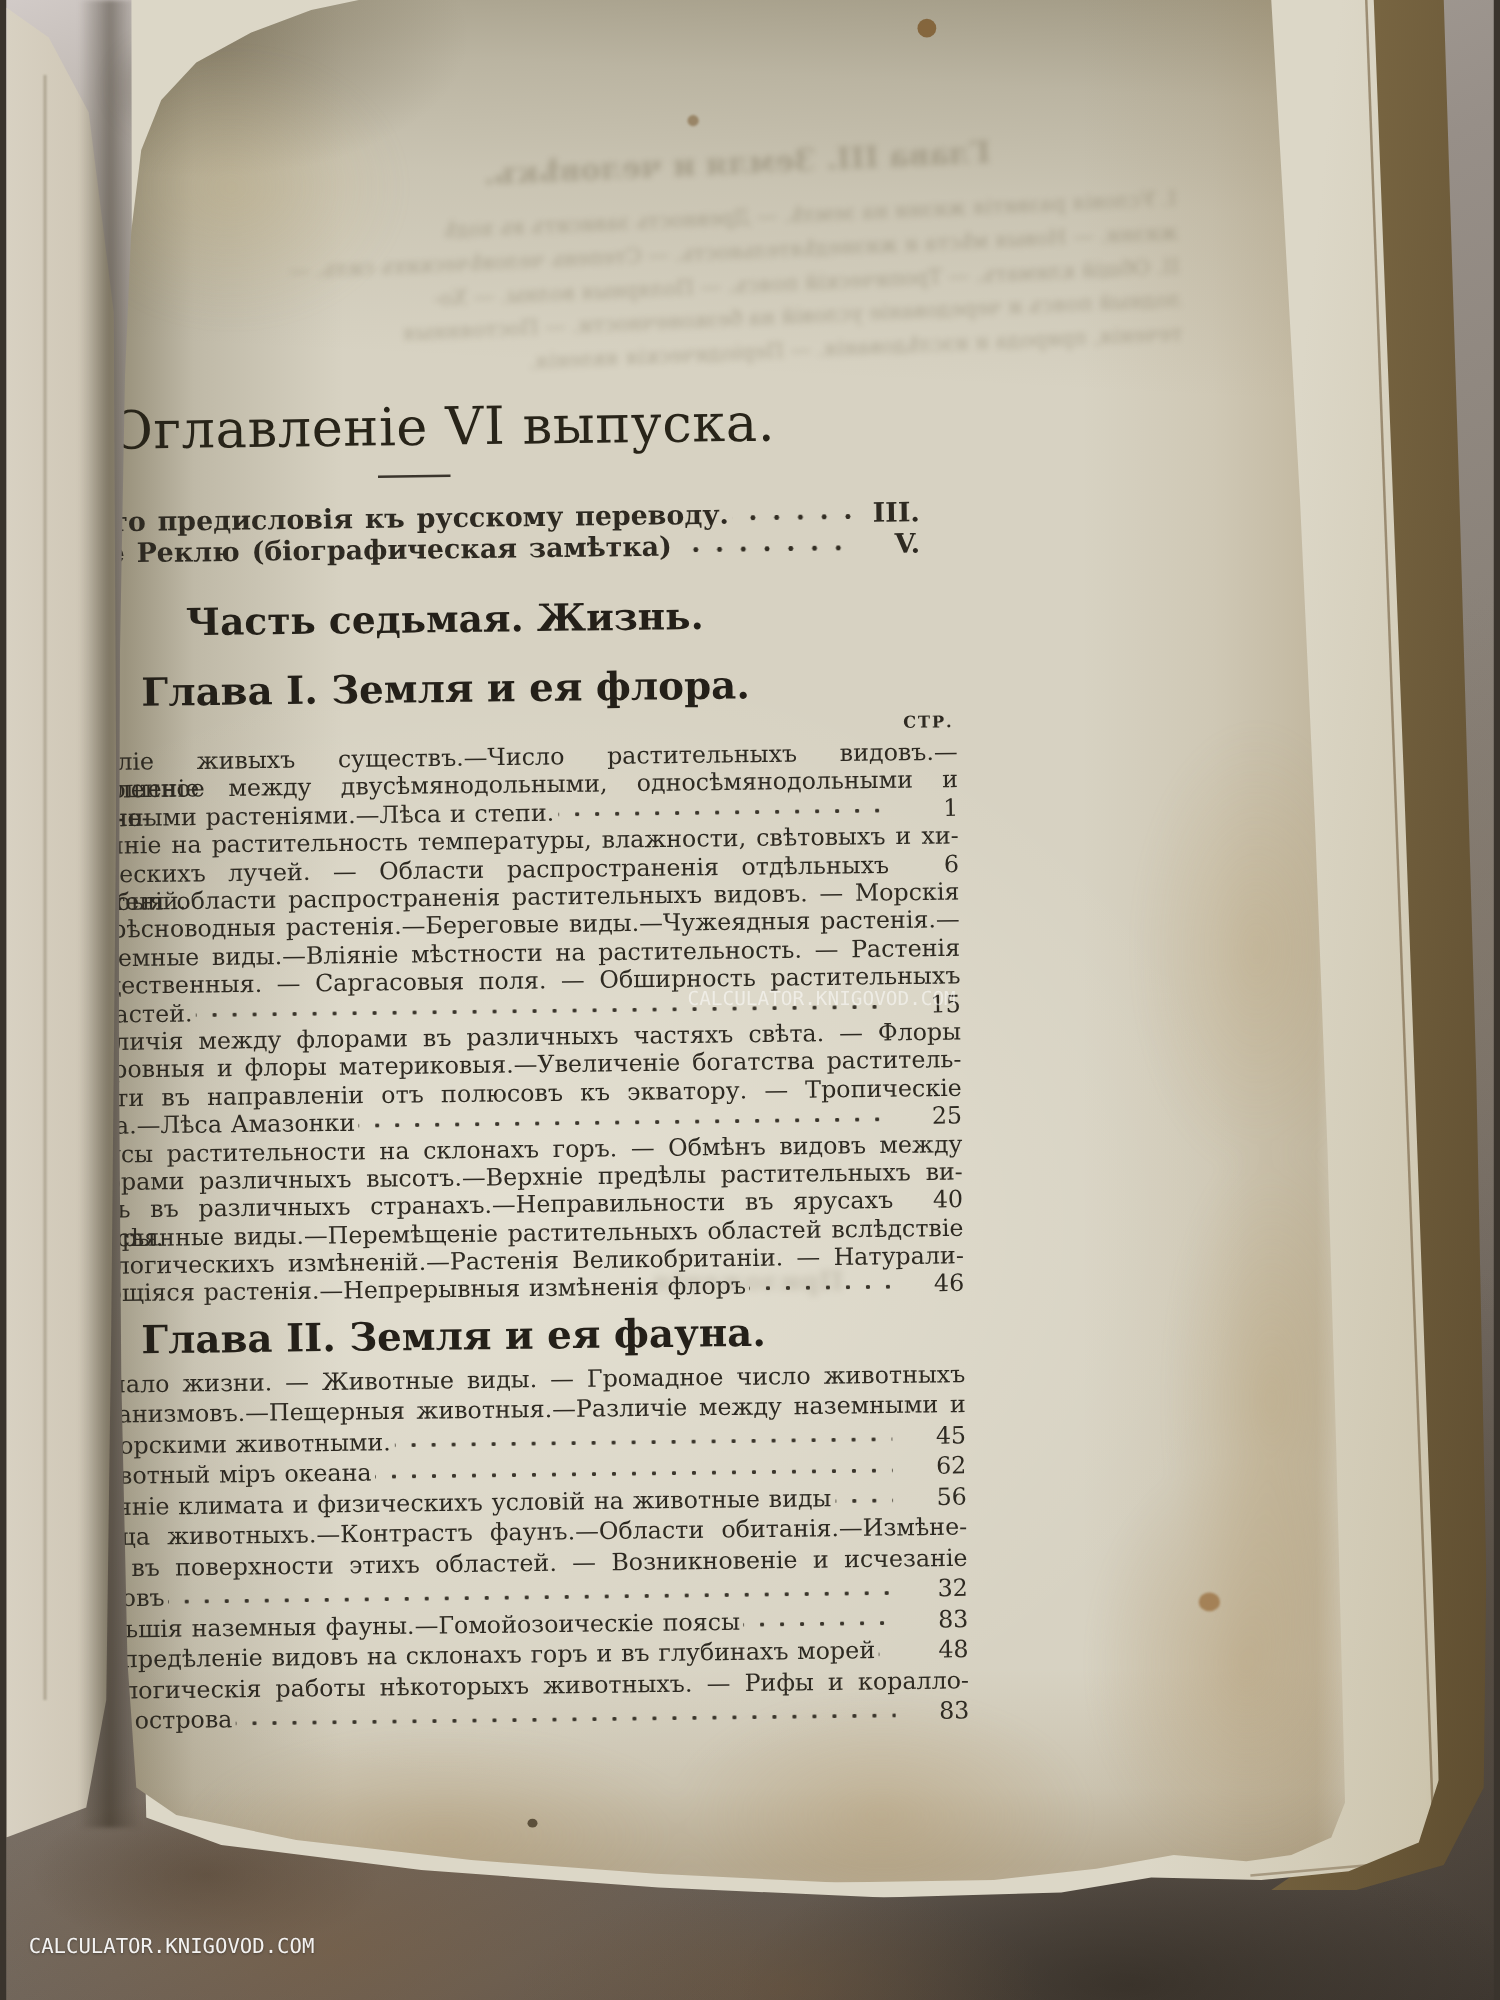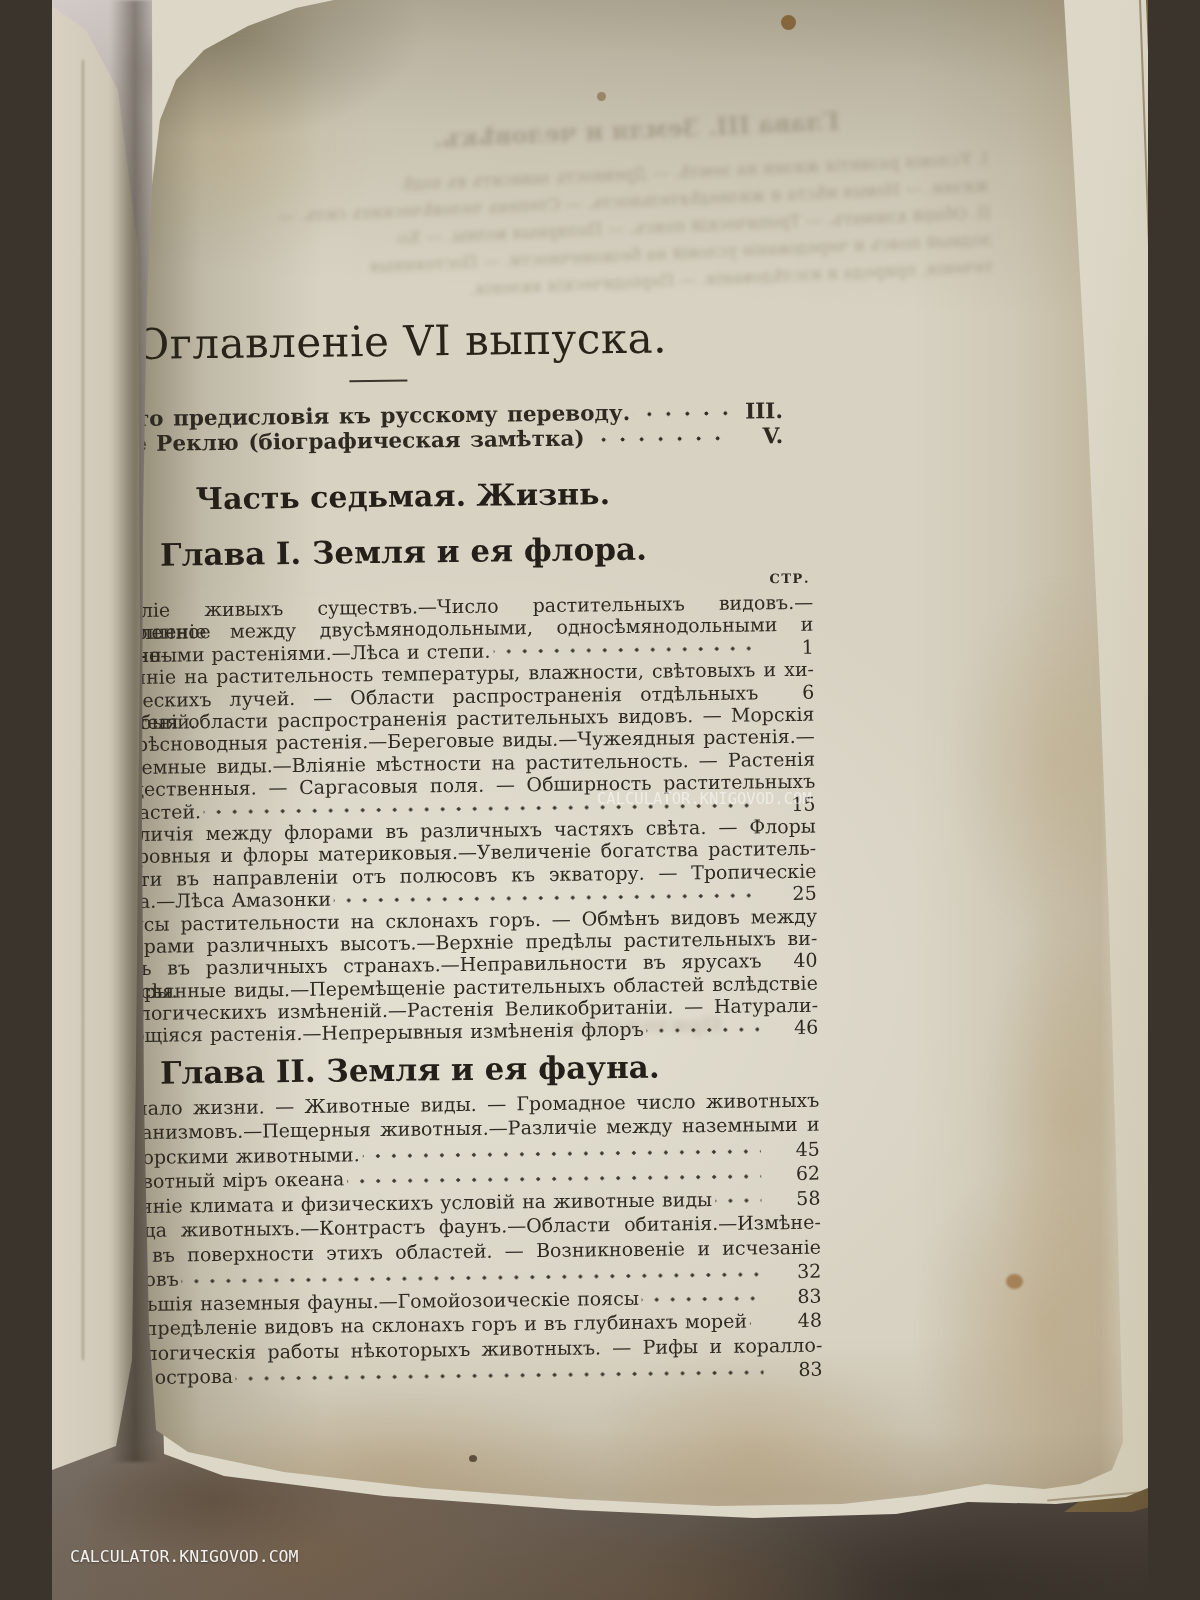--- a/index.html
+++ b/index.html
@@ -1,17 +1,17 @@
 <!DOCTYPE html>
 <html><head>
 <meta charset="utf-8">
 <style>
   html,body{margin:0;padding:0;background:#3a342d;}
   .canvas{
-    position:relative;width:1096px;height:1600px;overflow:hidden;margin:0 auto;
+    position:relative;width:1190px;height:1600px;overflow:hidden;margin:0 auto;
     background:linear-gradient(155deg,#d2cbc8 0%,#beb7b1 6%,#a8a19a 16%,#978f88 30%,
       #8a8279 48%,#7b7269 65%,#675e55 82%,#4e463e 94%,#3f3831 100%);
     font-family:"DejaVu Serif", "Liberation Serif", serif;
   }
   .abs{position:absolute;}
   
   .surface-stains{left:0;top:0;width:1200px;height:1600px;
     background:
       radial-gradient(500px 260px at 260px 1560px, rgba(123,94,64,.5), transparent 70%),
       radial-gradient(300px 120px at 620px 1590px, rgba(110,84,56,.45), transparent 70%),
@@ -285,21 +285,21 @@
           <div class="row row2">
             <span class="cell-num">II.</span>
             <span class="t">Животный міръ океана</span>
             <span class="leader"></span>
             <span class="pagecol">62</span>
           </div>
           <div class="row row2">
             <span class="cell-num">III.</span>
             <span class="t">Вліяніе климата и физическихъ условій на животные виды</span>
             <span class="leader"></span>
-            <span class="pagecol">58</span>
+            <span class="pagecol">56</span>
           </div>
           <div class="row row2">
             <span class="cell-num">IV.</span>
             <span class="t fill">Пища животныхъ.—Контрастъ фаунъ.—Области обитанія.—Измѣне-</span>
           </div>
           <div class="row row2">
             <span class="cell-num"></span>
             <span class="t fill">нія въ поверхности этихъ областей. — Возникновеніе и исчезаніе</span>
           </div>
           <div class="row row2">

